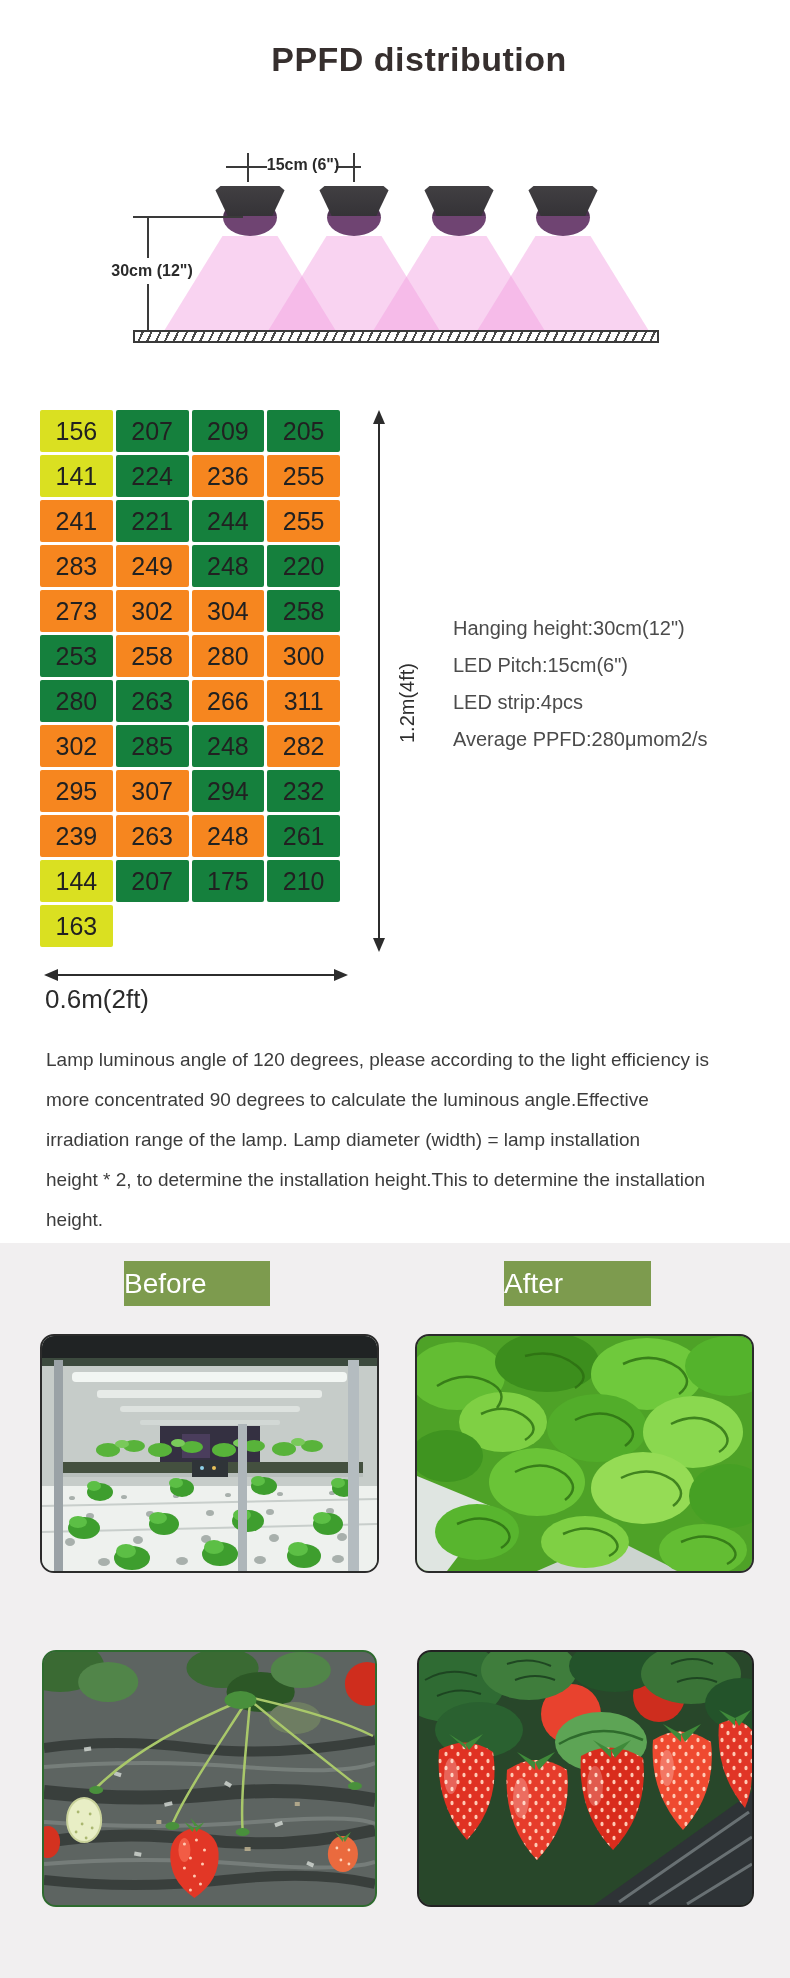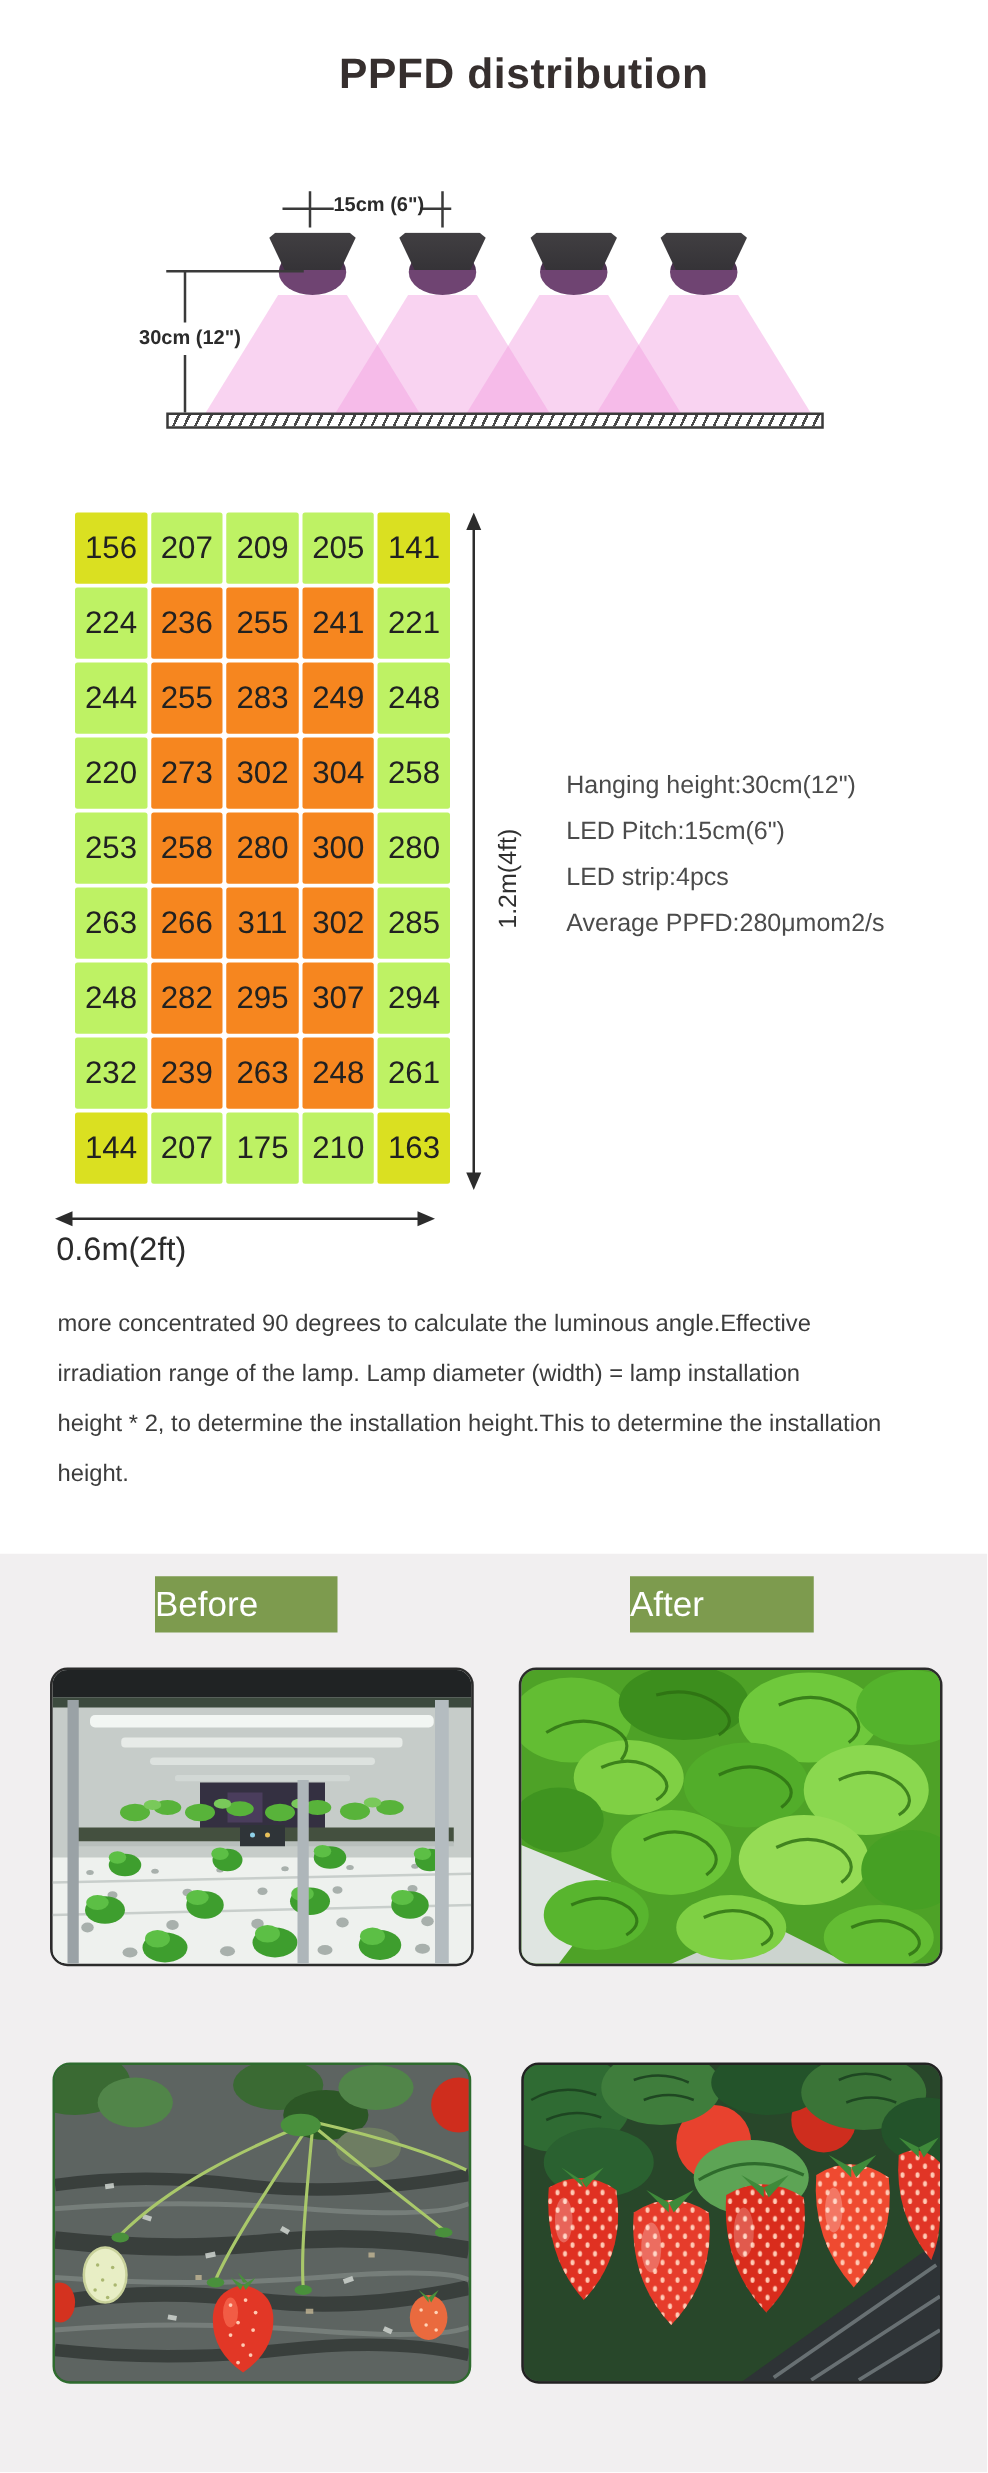--- a/index.html
+++ b/index.html
@@ -18,25 +18,25 @@
         background:linear-gradient(#4c3150 0 46%,#6f4472 46%);}
   .lamp-body{position:absolute;left:0;top:0;width:72px;height:30px;
         background:linear-gradient(#413f42,#353337);
         clip-path:polygon(2% 14%,9% 0,91% 0,98% 14%,81% 100%,19% 100%);}
   .dimline{background:#3a3a3a;}
   .dimtext{font-size:16px;font-weight:600;color:#2b2b2b;white-space:nowrap;}
   .ground{left:133px;top:330px;width:522px;height:9px;border:2px solid #3a3a3a;background:
      repeating-linear-gradient(115deg,#ffffff 0 6px,#4a4a4a 6px 8px);}
 
   
-  .heatmap{left:60px;top:410px;width:300px;height:537px;display:grid;
-     grid-template-columns:repeat(5,1fr);grid-auto-rows:1fr;gap:3px;}
+  .heatmap{left:40px;top:410px;width:300px;height:537px;display:grid;
+     grid-template-columns:repeat(4,1fr);grid-auto-rows:1fr;gap:3px;}
   .hc{display:flex;align-items:center;justify-content:center;font-size:25px;color:#212121;border-radius:2px;}
   .hc[data-c="yg"]{background:#dae021;}
-  .hc[data-c="am"]{background:#bef264;}
+  .hc[data-c="am"]{background:#15803d;}
   .hc[data-c="or"]{background:#f6861f;}
 
   .vlabel{left:396px;top:608px;width:44px;height:190px;writing-mode:vertical-rl;
      transform:rotate(180deg);text-align:center;font-size:20px;color:#2f2f2f;}
   .hlabel{left:45px;top:984px;width:300px;text-align:left;font-size:26px;color:#2b2b2b;}
 
   
   .specs{left:453px;top:610px;width:320px;}
   .spec-line{font-size:20px;line-height:37px;color:#4b4b4b;white-space:nowrap;}
 
@@ -165,20 +165,21 @@
   <div class="abs hlabel">0.6m(2ft)</div>
 
   <div class="abs specs">
     <div class="spec-line">Hanging height:30cm(12")</div>
     <div class="spec-line">LED Pitch:15cm(6")</div>
     <div class="spec-line">LED strip:4pcs</div>
     <div class="spec-line">Average PPFD:280μmom2/s</div>
   </div>
 
   <div class="abs para">
+    <div class="para-line">Lamp luminous angle of 120 degrees, please according to the light efficiency is</div>
     <div class="para-line">more concentrated 90 degrees to calculate the luminous angle.Effective</div>
     <div class="para-line">irradiation range of the lamp. Lamp diameter (width) = lamp installation</div>
     <div class="para-line">height * 2, to determine the installation height.This to determine the installation</div>
     <div class="para-line">height.</div>
   </div>
 
   <div class="abs graysec"></div>
 
   <div class="abs cmp-btn" style="left:124px;width:146px;">Before</div>
   <div class="abs cmp-btn" style="left:504px;width:147px;">After</div>

